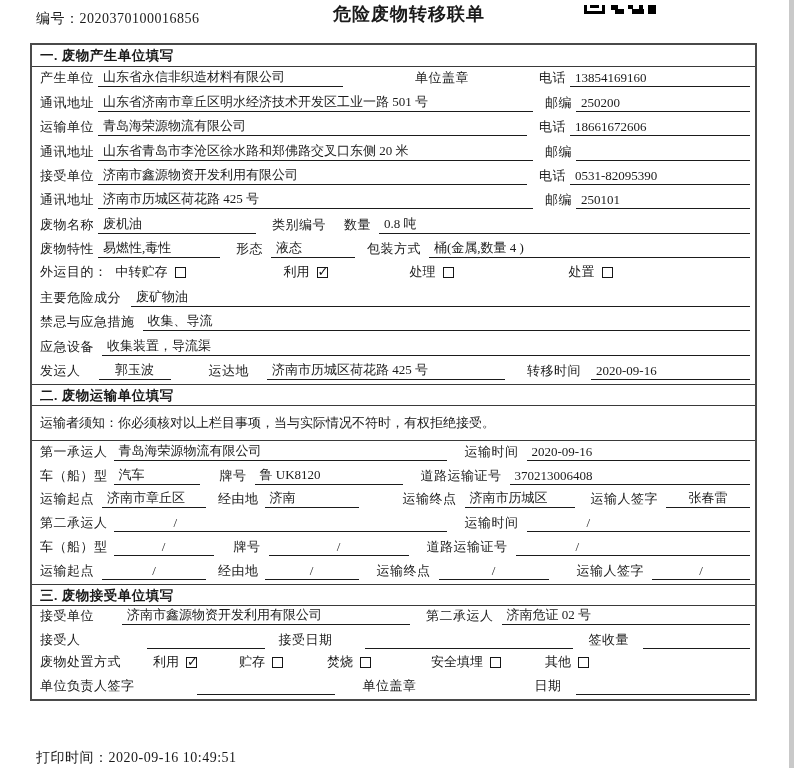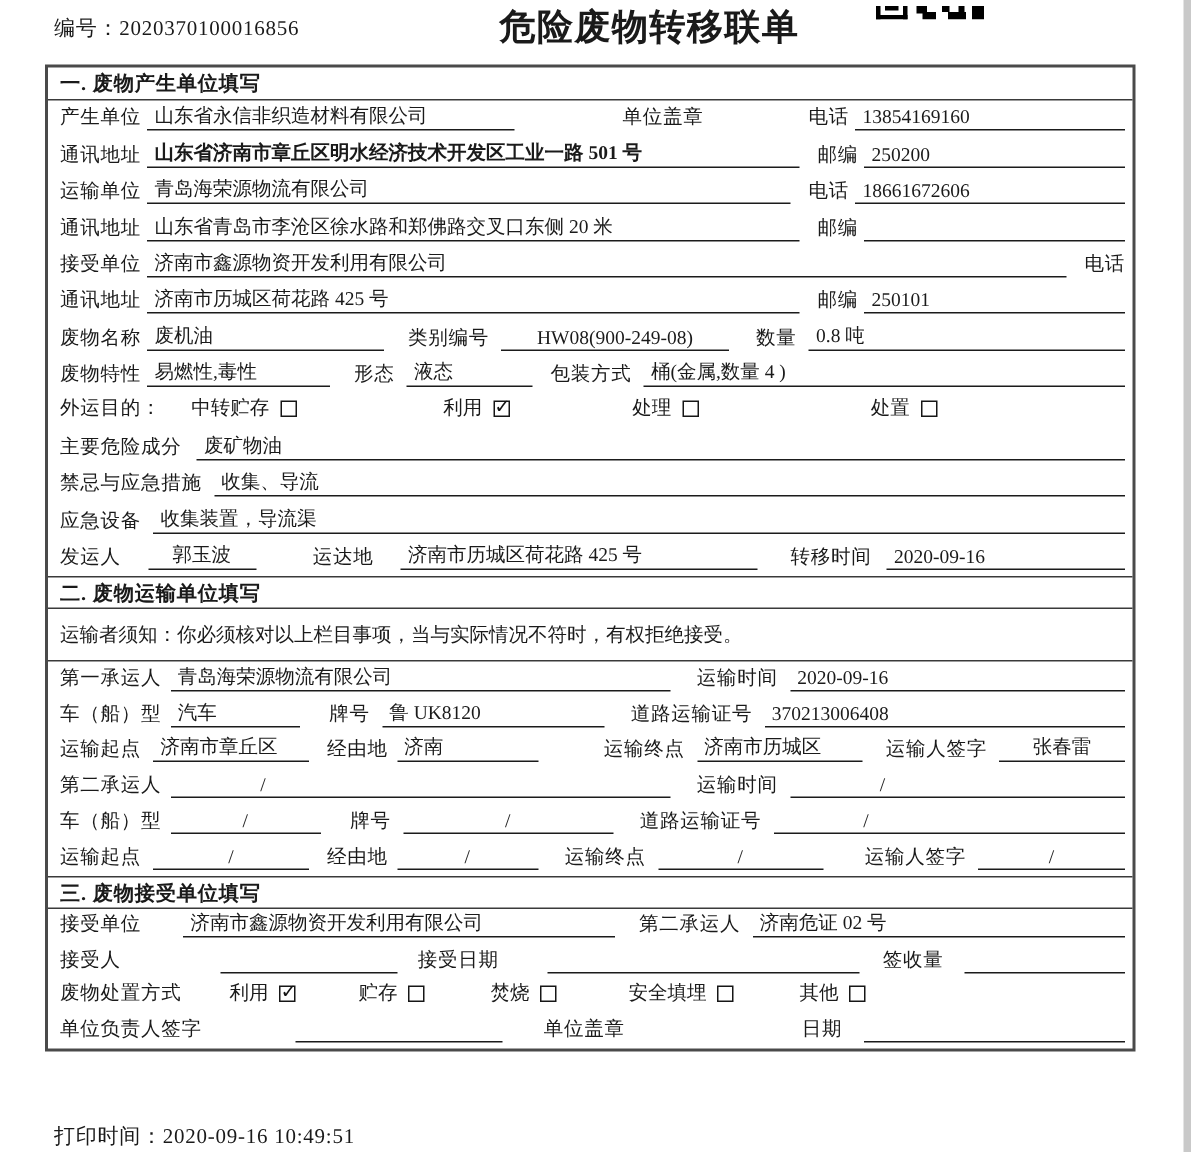--- a/index.html
+++ b/index.html
@@ -15,21 +15,21 @@
   .edge-strip {
     position:absolute; left:789px; top:0; width:5px; height:768px;
     background:#c9c9c9;
   }
   .hdr-serial {
     position:absolute; left:36px; top:10px;
     font-size:14px; letter-spacing:.5px; white-space:nowrap;
   }
   .hdr-title {
     position:absolute; left:333px; top:2px;
-    font-size:24px; font-weight:bold; letter-spacing:1px; white-space:nowrap;
+    font-size:18px; font-weight:bold; letter-spacing:1px; white-space:nowrap;
   }
   .qr-frag { position:absolute; left:584px; top:0; width:72px; height:9px; }
 
   .sheet {
     position:absolute; left:30px; top:43px; width:727px;
     border:2px solid #4a4a4a;
     background:#fff;
     font-size:13px;
   }
   .sec-h {
@@ -111,21 +111,21 @@
   <div class="row">
     <span class="lbl">产生单位</span>
     <span class="u fix" style="width:245px;margin-left:4px;">山东省永信非织造材料有限公司</span>
     <span class="lbl" style="margin-left:72px;">单位盖章</span>
     <span class="lbl" style="margin-left:auto;">电话</span>
     <span class="u fix" style="width:180px;margin-left:4px;">13854169160</span>
   </div>
 
   <div class="row">
     <span class="lbl">通讯地址</span>
-    <span class="u grow" style="margin-left:4px;font-weight:bold;">山东省济南市章丘区明水经济技术开发区工业一路 501 号</span>
+    <span class="u grow" style="margin-left:4px;">山东省济南市章丘区明水经济技术开发区工业一路 501 号</span>
     <span class="lbl" style="margin-left:12px;">邮编</span>
     <span class="u fix" style="width:174px;margin-left:4px;">250200</span>
   </div>
 
   <div class="row">
     <span class="lbl">运输单位</span>
     <span class="u grow" style="margin-left:4px;">青岛海荣源物流有限公司</span>
     <span class="lbl" style="margin-left:12px;">电话</span>
     <span class="u fix" style="width:180px;margin-left:4px;">18661672606</span>
   </div>
@@ -134,50 +134,50 @@
     <span class="lbl">通讯地址</span>
     <span class="u grow" style="margin-left:4px;">山东省青岛市李沧区徐水路和郑佛路交叉口东侧 20 米</span>
     <span class="lbl" style="margin-left:12px;">邮编</span>
     <span class="u fix" style="width:174px;margin-left:4px;"></span>
   </div>
 
   <div class="row">
     <span class="lbl">接受单位</span>
     <span class="u grow" style="margin-left:4px;">济南市鑫源物资开发利用有限公司</span>
     <span class="lbl" style="margin-left:12px;">电话</span>
+    <span class="u fix" style="width:180px;margin-left:4px;">0531-82095390</span>
   </div>
 
   <div class="row">
     <span class="lbl">通讯地址</span>
     <span class="u grow" style="margin-left:4px;">济南市历城区荷花路 425 号</span>
     <span class="lbl" style="margin-left:12px;">邮编</span>
     <span class="u fix" style="width:174px;margin-left:4px;">250101</span>
   </div>
 
   <div class="row">
     <span class="lbl">废物名称</span>
     <span class="u fix" style="width:158px;margin-left:4px;">废机油</span>
     <span class="lbl" style="margin-left:16px;">类别编号</span>
-    <span class="u uc fix" style="width:152px;margin-left:8px;">HW08(900-249-08)</span>
     <span class="lbl" style="margin-left:18px;">数量</span>
     <span class="u grow" style="margin-left:8px;">0.8 吨</span>
   </div>
 
   <div class="row">
     <span class="lbl">废物特性</span>
     <span class="u fix" style="width:122px;margin-left:4px;">易燃性,毒性</span>
     <span class="lbl" style="margin-left:16px;">形态</span>
     <span class="u fix" style="width:84px;margin-left:8px;">液态</span>
     <span class="lbl" style="margin-left:12px;">包装方式</span>
     <span class="u grow" style="margin-left:8px;">桶(金属,数量 4 )</span>
   </div>
 
   <div class="row" style="align-items:center;">
     <span class="lbl">外运目的：</span>
-    <span class="opt" style="margin-left:20px;">
+    <span class="opt" style="margin-left:8px;">
       <span>中转贮存</span>
       <span class="cb" data-checked="false"></span>
     </span>
     <span class="opt" style="margin-left:98px;">
       <span>利用</span>
       <span class="cb" data-checked="true"></span>
     </span>
     <span class="opt" style="margin-left:82px;">
       <span>处理</span>
       <span class="cb" data-checked="false"></span>
@@ -294,21 +294,21 @@
       <span class="cb" data-checked="true"></span>
     </span>
     <span class="opt" style="margin-left:42px;">
       <span>贮存</span>
       <span class="cb" data-checked="false"></span>
     </span>
     <span class="opt" style="margin-left:44px;">
       <span>焚烧</span>
       <span class="cb" data-checked="false"></span>
     </span>
-    <span class="opt" style="margin-left:48px;">
+    <span class="opt" style="margin-left:60px;">
       <span>安全填埋</span>
       <span class="cb" data-checked="false"></span>
     </span>
     <span class="opt" style="margin-left:44px;">
       <span>其他</span>
       <span class="cb" data-checked="false"></span>
     </span>
   </div>
 
   <div class="row s3">

